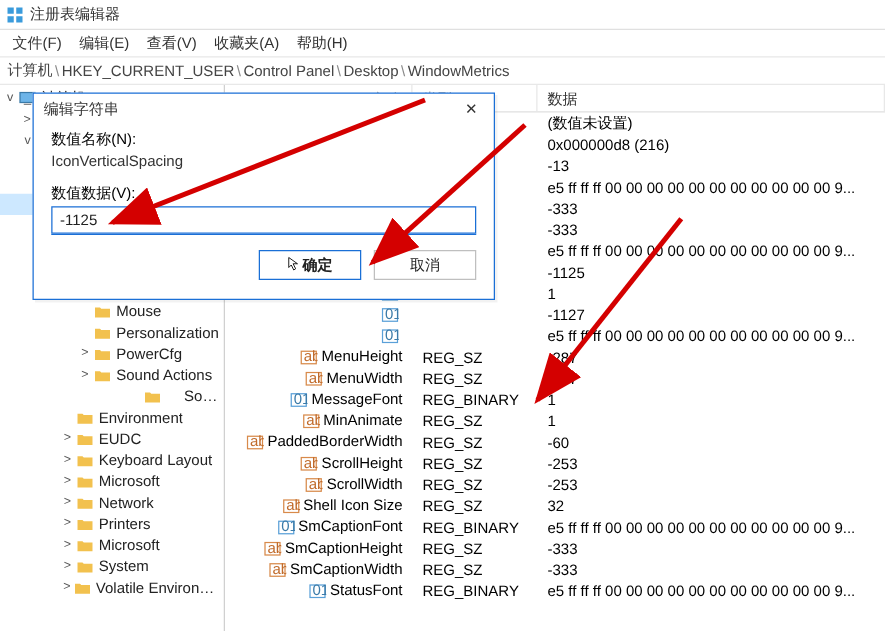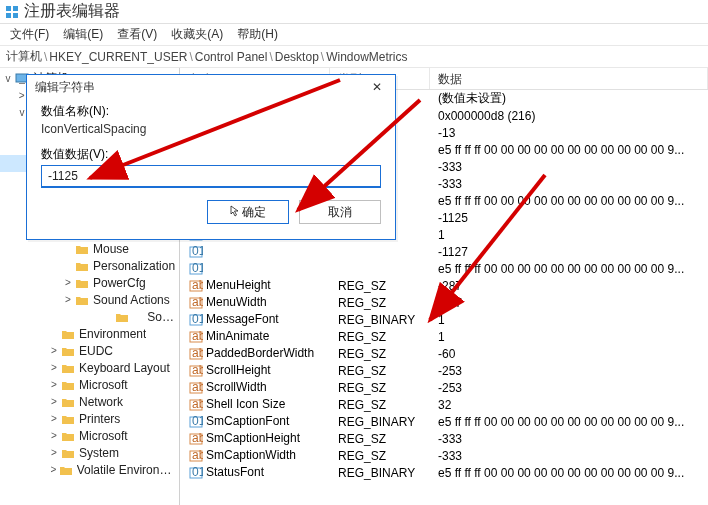--- a/index.html
+++ b/index.html
@@ -1,52 +1,52 @@
 <!DOCTYPE html>
 <html><head>
 <meta charset="utf-8">
 <style>
   * { box-sizing: border-box; margin: 0; padding: 0; font-family: "Segoe UI", "Microsoft YaHei", sans-serif; font-size: 12px; }
   body { width: 708px; height: 505px; overflow: hidden; background: #fff; position: relative; }
   .titlebar { height: 24px; background: #fff; display: flex; align-items: center; padding: 0 4px; border-bottom: 1px solid #e0e0e0; }
   .titlebar .appicon { width: 16px; height: 16px; margin-right: 4px; display: inline-flex; align-items: center; justify-content: center; }
-  .titlebar .title { font-size: 16px; color: #333; }
+  .titlebar .title { font-size: 12px; color: #333; }
   .menubar { height: 22px; display: flex; align-items: center; padding: 0 4px; gap: 2px; border-bottom: 1px solid #e8e8e8; }
   .menubar .menuitem { padding: 2px 6px; color: #333; cursor: default; }
   .addressbar { height: 22px; display: flex; align-items: center; padding: 0 6px; border-bottom: 1px solid #e8e8e8; color: #444; }
   .addressbar .sep { margin: 0 2px; color: #888; }
   .main { display: flex; height: calc(505px - 24px - 22px - 22px); }
   .tree { width: 180px; border-right: 1px solid #d0d0d0; overflow: hidden; padding-top: 2px; background:#fff;}
   .tree-row { display: flex; align-items: center; height: 17px; padding-right: 2px; white-space: nowrap; color:#222;}
   .tree-row .exp { width: 12px; text-align: center; color: #555; font-size: 10px; cursor: default; }
   .tree-row .ficon { width: 16px; height: 14px; margin-right: 3px; display:inline-flex; align-items:center; justify-content:center;}
   .tree-row .label { overflow:hidden; text-overflow:ellipsis; }
   .tree-row.selected { background: #cde8ff; }
   .folder { fill: #f2c14e; }
   .list { flex: 1; overflow: hidden; }
   .list-header { display: flex; border-bottom: 1px solid #e0e0e0; height: 22px; }
   .list-header .col { padding: 3px 8px; color: #333; border-right: 1px solid #e8e8e8; }
   .list-body { }
   .list-row { display: flex; height: 17px; align-items: center; }
   .list-row .c { padding: 0 8px; white-space: nowrap; overflow:hidden; text-overflow:ellipsis; }
-  .col-name-w { width: 150px; }
+  .col-name-w { width: 150px; text-align: right; }
   .col-type-w { width: 100px; }
   .col-data-w { flex: 1; }
   .valicon { width:16px; height:14px; display:inline-flex; align-items:center; justify-content:center; margin-right:2px; vertical-align:middle;}
   .dialog { position: absolute; left: 26px; top: 74px; width: 370px; height: 166px; background: #fff; border: 1px solid #1a6fd6; box-shadow: 2px 2px 0px rgba(0,0,0,0.05); }
   .dialog .dlg-title { height: 24px; display:flex; align-items:center; justify-content:space-between; padding:0 8px; font-size:12px; color:#333;}
   .dialog .dlg-close { width:20px; text-align:center; color:#333; cursor:default;}
   .dialog .dlg-body { padding: 4px 14px 8px 14px; }
   .dialog .dlg-label { color:#000000; margin-bottom:2px; }
   .dialog .dlg-static { color:#333; margin-bottom:10px; }
   .dialog .dlg-input { width:100%; height:22px; border:1px solid #1a6fd6; padding:2px 6px; font-size:12px; color:#222; outline:none; background:#fff;}
   .dialog .dlg-input-underline{ height:1px; background:#1a6fd6; margin-bottom:12px;}
   .dialog .dlg-buttons { display:flex; justify-content:flex-end; gap:10px; }
   .dialog .dlg-btn { width:82px; height:24px; border:1px solid #bfbfbf; background:#fff; color:#222; font-size:12px; cursor:default; display:flex; align-items:center; justify-content:center;}
-  .dialog .dlg-btn.primary { border-color:#1a6fd6; }
+  .dialog .dlg-btn.primary { border-color:#1a6fd6;font-weight:bold; }
   .dialog .dlg-btn .cur { display:inline-block; margin-right:2px;}
   svg.arrow { position:absolute; left:0; top:0; pointer-events:none; }
 </style>
 </head>
 <body>
 
 <div class="titlebar">
   <span class="appicon">
     <svg width="14" height="14" viewBox="0 0 14 14">
         <rect x="1" y="1" width="5" height="5" fill="#3a9bdc"></rect>

